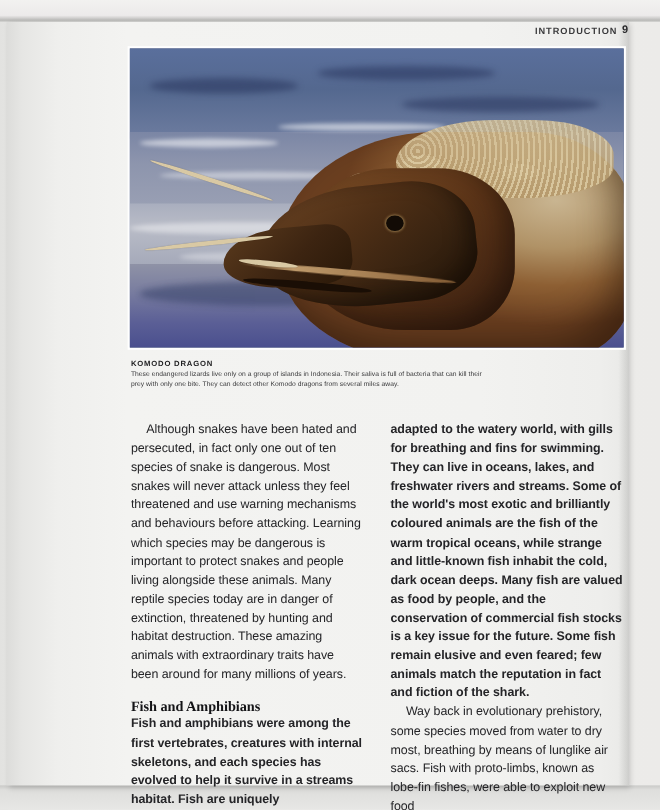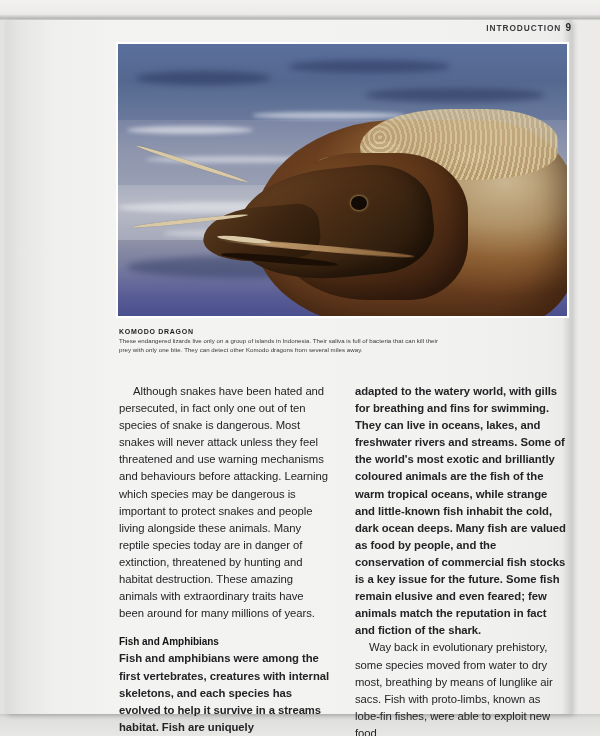--- a/index.html
+++ b/index.html
@@ -313,25 +313,26 @@
     margin: 0;
     font-size: 11.3px;
     line-height: 17.1px;
     color: #242427;
     text-indent: 14px;
     letter-spacing: -0.05px;
   }
   .body-par.no-indent { text-indent: 0; font-weight: bold; }
   .sub-head {
     margin: 11px 0 0 0;
-    font-size: 10px;
+    font-size: 13px;
     line-height: 17.1px;
     font-weight: 700;
     color: #141417;
     letter-spacing: -0.05px;
+    font-family: Liberation Serif, serif;
   }
 </style>
 </head>
 <body>
 
 <div id="scan-backdrop"></div>
 <div id="top-seam"></div>
 <div id="bottom-seam"></div>
 
 <div id="page">

